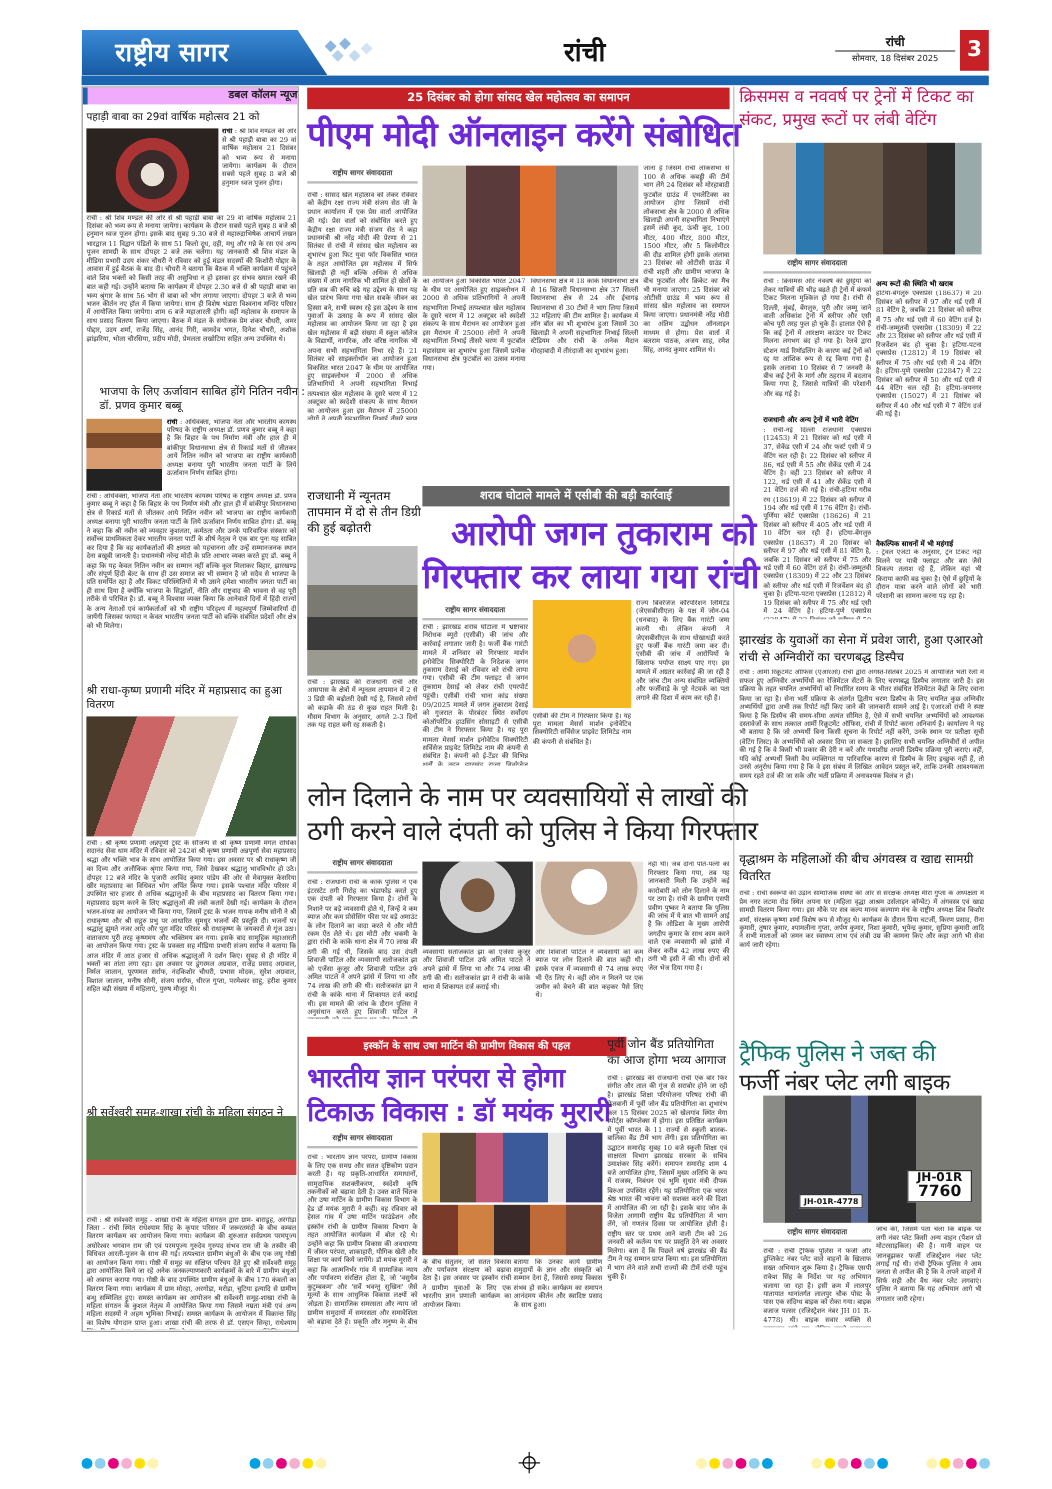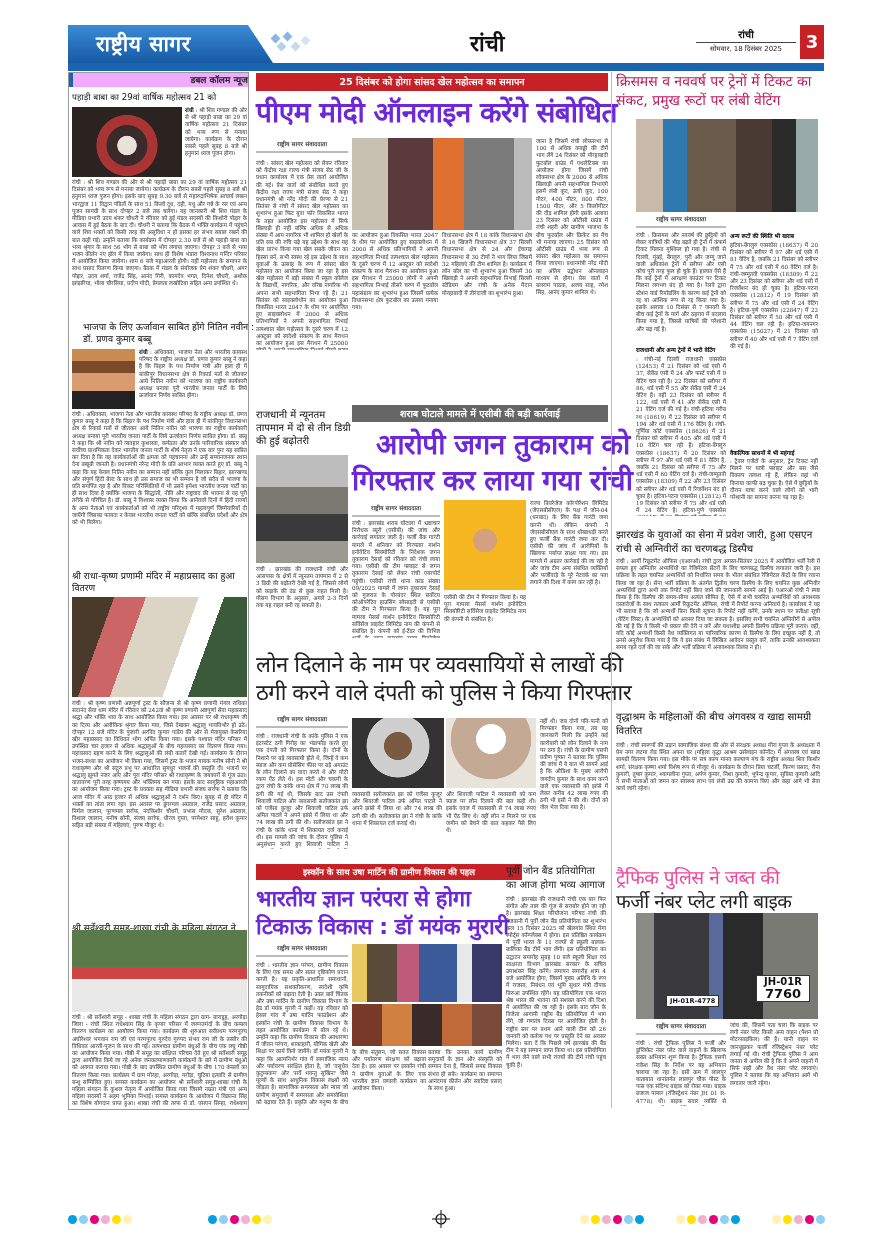--- a/index.html
+++ b/index.html
@@ -110,21 +110,21 @@
 
 <div class="abs gray-bar" style="left:352px;top:405px;width:256px;height:17px;font-size:9.5px;line-height:17px;">शराब घोटाले मामले में एसीबी की बड़ी कार्रवाई</div>
 <div class="abs big-hl" style="left:352px;top:424px;font-size:28px;margin-left:24px;">आरोपी जगन तुकाराम को</div>
 <div class="abs big-hl" style="left:352px;top:460px;font-size:28px;">गिरफ्तार कर लाया गया रांची</div>
 <div class="abs byline" style="left:352px;top:504px;width:88px;">राष्ट्रीय सागर संवाददाता</div>
 <div class="abs body-txt" style="left:352px;top:520px;width:88px;height:118px;">रांची : झारखंड शराब घोटाला में भ्रष्टाचार निरोधक ब्यूरो (एसीबी) की जांच और कार्रवाई लगातार जारी है। फर्जी बैंक गारंटी मामले में शनिवार को गिरफ्तार मार्शन इनोवेटिव सिक्योरिटी के निदेशक जगन तुकाराम देसाई को रविवार को रांची लाया गया। एसीबी की टीम फ्लाइट से जगन तुकाराम देसाई को लेकर रांची एयरपोर्ट पहुंची। एसीबी रांची थाना कांड संख्या 09/2025 मामले में जगन तुकाराम देसाई को गुजरात के पोरबंदर स्थित सर्वोदय कोऑपरेटिव हाउसिंग सोसाइटी से एसीबी की टीम ने गिरफ्तार किया है। यह पूरा मामला मेसर्स मार्शन इनोवेटिव सिक्योरिटी सर्विसेज प्राइवेट लिमिटेड नाम की कंपनी से संबंधित है। कंपनी को ई-टेंडर की विभिन्न शर्तों के तहत झारखंड राज्य बिवरेजेज कॉरपोरेशन लिमिटेड (जेएसबीसीएल) के पक्ष में जोन-04 (धनबाद) के लिए बैंक गारंटी जमा करनी थी। लेकिन कंपनी ने जेएसबीसीएल के साथ धोखाधड़ी करते हुए फर्जी बैंक गारंटी जमा कर दी। एसीबी की जांच में आरोपियों के खिलाफ पर्याप्त साक्ष्य पाए गए, जिसके आधार पर उन्हें गिरफ्तार किया गया। इस मामले में अग्रतर कार्रवाई की जा रही है और जांच टीम अन्य संबंधित व्यक्तियों और फर्जीवाड़े के पूरे नेटवर्क का पता लगाने की दिशा में काम कर रही है।</div>
 <div class="abs photo" style="left:444px;top:500px;width:82px;height:90px;background:radial-gradient(circle at 50% 45%,#d4a080 0 18%,#f5b820 19%);"></div>
 <div class="abs body-txt" style="left:444px;top:594px;width:82px;height:44px;">एसीबी की टीम ने गिरफ्तार किया है। यह पूरा मामला मेसर्स मार्शन इनोवेटिव सिक्योरिटी सर्विसेज प्राइवेट लिमिटेड नाम की कंपनी से संबंधित है।</div>
 <div class="abs body-txt" style="left:530px;top:500px;width:78px;height:138px;">राज्य बिवरेजेज कॉरपोरेशन लिमिटेड (जेएसबीसीएल) के पक्ष में जोन-04 (धनबाद) के लिए बैंक गारंटी जमा करनी थी। लेकिन कंपनी ने जेएसबीसीएल के साथ धोखाधड़ी करते हुए फर्जी बैंक गारंटी जमा कर दी। एसीबी की जांच में आरोपियों के खिलाफ पर्याप्त साक्ष्य पाए गए। इस मामले में अग्रतर कार्रवाई की जा रही है और जांच टीम अन्य संबंधित व्यक्तियों और फर्जीवाड़े के पूरे नेटवर्क का पता लगाने की दिशा में काम कर रही है।</div>
 
-<div class="abs hl-sm" style="left:616px;top:528px;width:204px;font-size:10px;line-height:14px;">झारखंड के युवाओं का सेना में प्रवेश जारी, हुआ एसएन रांची से अग्निवीरों का चरणबद्ध डिस्पैच</div>
+<div class="abs hl-sm" style="left:616px;top:528px;width:204px;font-size:10px;line-height:14px;">झारखंड के युवाओं का सेना में प्रवेश जारी, हुआ एआरओ रांची से अग्निवीरों का चरणबद्ध डिस्पैच</div>
 <div class="abs body-txt" style="left:616px;top:558px;width:204px;height:148px;">रांची : आर्मी रिक्रूटमेंट ऑफिस (एआरओ) रांची द्वारा अगस्त-सितंबर 2025 में आयोजित भर्ती रैली में सफल हुए अग्निवीर अभ्यर्थियों का रेजिमेंटल सेंटरों के लिए चरणबद्ध डिस्पैच लगातार जारी है। इस प्रक्रिया के तहत चयनित अभ्यर्थियों को निर्धारित समय के भीतर संबंधित रेजिमेंटल केंद्रों के लिए रवाना किया जा रहा है। सेना भर्ती प्रक्रिया के अंतर्गत द्वितीय चरण डिस्पैच के लिए चयनित कुछ अग्निवीर अभ्यर्थियों द्वारा अभी तक रिपोर्ट नहीं किए जाने की जानकारी सामने आई है। एआरओ रांची ने स्पष्ट किया है कि डिस्पैच की समय-सीमा अत्यंत सीमित है, ऐसे में सभी चयनित अभ्यर्थियों को आवश्यक दस्तावेजों के साथ तत्काल आर्मी रिक्रूटमेंट ऑफिस, रांची में रिपोर्ट करना अनिवार्य है। कार्यालय ने यह भी बताया है कि जो अभ्यर्थी बिना किसी सूचना के रिपोर्ट नहीं करेंगे, उनके स्थान पर प्रतीक्षा सूची (वेटिंग लिस्ट) के अभ्यर्थियों को अवसर दिया जा सकता है। इसलिए सभी चयनित अग्निवीरों से अपील की गई है कि वे किसी भी प्रकार की देरी न करें और यथाशीघ्र अपनी डिस्पैच प्रक्रिया पूरी कराएं। वहीं, यदि कोई अभ्यर्थी किसी वैध व्यक्तिगत या पारिवारिक कारण से डिस्पैच के लिए इच्छुक नहीं हैं, तो उनसे अनुरोध किया गया है कि वे इस संबंध में लिखित आवेदन प्रस्तुत करें, ताकि उनकी आवश्यकता समय रहते दर्ज की जा सके और भर्ती प्रक्रिया में अनावश्यक विलंब न हो।</div>
 
 <div class="abs hl-sm" style="left:616px;top:710px;width:204px;font-size:10px;line-height:14px;">वृद्धाश्रम के महिलाओं की बीच अंगवस्त्र व खाद्य सामग्री वितरित</div>
 <div class="abs body-txt" style="left:616px;top:742px;width:204px;height:60px;">रांची : रांची स्वरूपों की उड़ान सामाजिक संस्था की ओर से संरक्षक अध्यक्ष मीरा गुप्ता के अध्यक्षता में प्रेम नगर लटमा रोड स्थित अपना घर (महिला वृद्धा आश्रम उर्सलाइन कॉन्वेंट) में अंगवस्त्र एवं खाद्य सामग्री वितरण किया गया। इस मौके पर सत्र कल्प मानव कल्याण मंच के राष्ट्रीय अध्यक्ष शिव किशोर शर्मा, संरक्षक कृष्णा शर्मा विशेष रूप से मौजूद थे। कार्यक्रम के दौरान प्रिया चटर्जी, किरण प्रसाद, रीना कुमारी, तुषार कुमार, श्यामलीना गुप्ता, अर्पण कुमार, निशा कुमारी, भूपेन्द्र कुमार, सुप्रिया कुमारी आदि ने सभी माताओं को जमन कर स्वास्थ्य लाभ एवं लंबी उम्र की कामना किए और कहा आगे भी सेवा कार्य जारी रहेगा।</div>
 
 <div class="abs big-hl" style="left:256px;top:648px;font-size:22px;font-weight:normal;color:#222;">लोन दिलाने के नाम पर व्यवसायियों से लाखों की</div>
 <div class="abs big-hl" style="left:256px;top:676px;font-size:22px;font-weight:normal;color:#222;">ठगी करने वाले दंपती को पुलिस ने किया गिरफ्तार</div>
 <div class="abs byline" style="left:256px;top:715px;width:92px;">राष्ट्रीय सागर संवाददाता</div>
 <div class="abs body-txt" style="left:256px;top:733px;width:92px;height:116px;">रांची : राजधानी रांची के कांके पुलिस ने एक इंटरस्टेट ठगी गिरोह का भंडाफोड़ करते हुए एक दंपती को गिरफ्तार किया है। दोनों के निशाने पर बड़े व्यवसायी होते थे, जिन्हें वे कम ब्याज और कम प्रोसेसिंग फीस पर बड़े अमाउंट के लोन दिलाने का वादा करते थे और मोटी रकम ऐंठ लेते थे। इस मोटी और चकमी के द्वारा रांची के कांके थाना क्षेत्र में 70 लाख की ठगी की गई थी, जिसके बाद उस दंपती शिवाजी पाटिल और व्यवसायी सतोजकांत झा को एजेंसा कुजूर और शिवाजी पाटिल उर्फ अमित पाटले ने अपने झांसे में लिया था और 74 लाख की ठगी की थी। सतोजकांत झा ने रांची के कांके थाना में शिकायत दर्ज कराई थी। इस मामले की जांच के दौरान पुलिस ने अनुसंधान करते हुए शिवाजी पाटिल ने व्यवसायी को कम ब्याज पर लोन दिलाने की बात कही थी। इसके एवज में व्यवसायी से 74 लाख रुपए भी ऐंठ लिए थे। वहीं लोन न मिलने पर एक जमीन को बेचने की बात कहकर पैसे लिए थे। जब दोनों पति-पत्नी को गिरफ्तार किया गया, तब यह जानकारी मिली कि उन्होंने कई कारोबारी को लोन दिलाने के नाम पर ठगा है। रांची के ग्रामीण एसपी प्रवीण पुष्कर ने बताया कि पुलिस की जांच में ये बात भी सामने आई है कि ओडिशा के मुख्य आरोपी जगदीप कुमार के साथ काम करने वाले एक व्यवसायी को झांसे में लेकर करीब 42 लाख रुपए की ठगी भी इसी ने की थी। दोनों की तलाश ओडिशा पुलिस को भी थी। दोनों पति-पत्नी को गिरफ्तार कर जेल भेज दिया गया है।</div>
 <div class="abs photo" style="left:352px;top:718px;width:92px;height:70px;background:radial-gradient(circle at 50% 40%,#7a5a40 0 22%,#cfcfcf 23% 50%,#333 51%);"></div>
@@ -139,21 +139,21 @@
 <div class="abs byline" style="left:256px;top:944px;width:92px;">राष्ट्रीय सागर संवाददाता</div>
 <div class="abs body-txt" style="left:256px;top:962px;width:92px;height:144px;">रांची : भारतीय ज्ञान परंपरा, ग्रामीण विकास के लिए एक समग्र और सतत दृष्टिकोण प्रदान करती है। यह प्रकृति-आधारित समाधानों, सामुदायिक सशक्तीकरण, स्वदेशी कृषि तकनीकों को बढ़ावा देती है। उक्त बातें चिंतक और उषा मार्टिन के ग्रामीण विकास विभाग के हेड डॉ मयंक मुरारी ने कहीं। वह रविवार को हेसल गांव में उषा मार्टिन फाउंडेशन और इस्कॉन रांची के ग्रामीण विकास विभाग के तहत आयोजित कार्यक्रम में बोल रहे थे। उन्होंने कहा कि ग्रामीण विकास की अवधारणा में जीवन परंपरा, शाकाहारी, यौगिक खेती और शिक्षा पर कार्य किये जायेंगे। डॉ मयंक मुरारी ने कहा कि आत्मनिर्भर गांव में सामाजिक न्याय और पर्यावरण संरक्षित होता है, जो 'वसुधैव कुटुम्बकम' और 'सर्वे भवन्तु सुखिनः' जैसे मूल्यों के साथ आधुनिक विकास लक्ष्यों को जोड़ता है। सामाजिक समरसता और न्याय जो ग्रामीण समुदायों में समरसता और समावेशिता को बढ़ावा देते हैं। प्रकृति और मनुष्य के बीच संतुलन, जो सतत विकास और पर्यावरण संरक्षण को बढ़ावा देता है। इस अवसर पर इस्कॉन रांची ने ग्रामीण युवाओं के लिए एक भारतीय ज्ञान प्रणाली कार्यक्रम का आयोजन किया, जिसमें गांवों में वैदिक सभ्यता की खेती पर एचजी परम प्रकाश श्यामसुंदर प्रभु का प्रवचन शामिल था। स्थानीय निवासी श्रील प्रभुपाद से प्रेरित इन पारंपरिक मूल्यों से अत्यधिक लाभ हुए थे। सुधीर कृष्ण चैतन्य दास ने बताया कि उनका कार्य ग्रामीण समुदायों के ज्ञान और संस्कृति को सम्मान देना है, जिससे समग्र विकास संभव हो सके। कार्यक्रम का समापन आनंदमय कीर्तन और स्वादिष्ट प्रसाद के साथ हुआ। इस अवसर पर साधी कुमार दास, अद्वैत दास, अभय कुमार, अनुराग इंदुरुग, स्वास्तिक साहा और कंपनी के अरुण कुमार, भुनेश्वर महतो और हेसल, उलातु, बनोरा और लतुंग के ग्रामीण उपस्थित थे।</div>
 <div class="abs photo" style="left:352px;top:944px;width:150px;height:58px;background:linear-gradient(90deg,#e8c860 0 10%,#5a4a3a 10% 30%,#c05a7a 30% 45%,#3a5a9a 45% 70%,#e8e8e8 70% 80%,#3a3a6a 80%);"></div>
 <div class="abs photo" style="left:352px;top:1004px;width:150px;height:42px;background:linear-gradient(90deg,#7a3a2a 0 20%,#d08040 20% 40%,#3a2a2a 40% 60%,#c06a3a 60% 80%,#7a4a3a 80%);"></div>
 <div class="abs body-txt" style="left:352px;top:1049px;width:74px;height:57px;">के बीच संतुलन, जो सतत विकास और पर्यावरण संरक्षण को बढ़ावा देता है। इस अवसर पर इस्कॉन रांची ने ग्रामीण युवाओं के लिए एक भारतीय ज्ञान प्रणाली कार्यक्रम का आयोजन किया।</div>
 <div class="abs body-txt" style="left:428px;top:1049px;width:74px;height:57px;">बताया कि उनका कार्य ग्रामीण समुदायों के ज्ञान और संस्कृति को सम्मान देना है, जिससे समग्र विकास संभव हो सके। कार्यक्रम का समापन आनंदमय कीर्तन और स्वादिष्ट प्रसाद के साथ हुआ।</div>
 
 <div class="abs" style="left:506px;top:864px;width:100px;font-size:10px;line-height:14px;color:#222;">पूर्वी जोन बैंड प्रतियोगिता का आज होगा भव्य आगाज</div>
 <div class="abs body-txt" style="left:506px;top:896px;width:100px;height:210px;">रांची : झारखंड की राजधानी रांची एक बार फिर संगीत और ताल की गूंज से सराबोर होने जा रही है। झारखंड शिक्षा परियोजना परिषद रांची की मेजबानी में पूर्वी जोन बैंड प्रतियोगिता का शुभारंभ कल 15 दिसंबर 2025 को खेलगांव स्थित मेगा स्पोर्ट्स कॉम्प्लेक्स में होगा। इस प्रतिष्ठित कार्यक्रम में पूर्वी भारत के 11 राज्यों से स्कूली बालक-बालिका बैंड टीमें भाग लेंगी। इस प्रतियोगिता का उद्घाटन समारोह सुबह 10 बजे स्कूली शिक्षा एवं साक्षरता विभाग झारखंड सरकार के सचिव उमाशंकर सिंह करेंगे। समापन समारोह शाम 4 बजे आयोजित होगा, जिसमें मुख्य अतिथि के रूप में राजस्व, निबंधन एवं भूमि सुधार मंत्री दीपक बिरुआ उपस्थित रहेंगे। यह प्रतियोगिता एक भारत श्रेष्ठ भारत की भावना को सशक्त करने की दिशा में आयोजित की जा रही है। इसके बाद जोन के विजेता आगामी राष्ट्रीय बैंड प्रतियोगिता में भाग लेंगे, जो गणतंत्र दिवस पर आयोजित होती है। राष्ट्रीय स्तर पर प्रथम आने वाली टीम को 26 जनवरी को कर्तव्य पथ पर प्रस्तुति देने का अवसर मिलेगा। बता दें कि पिछले वर्ष झारखंड की बैंड टीम ने यह सम्मान प्राप्त किया था। इस प्रतियोगिता में भाग लेने वाले सभी राज्यों की टीमें रांची पहुंच चुकी हैं।</div>
 
-<div class="abs big-hl" style="left:616px;top:864px;font-size:19px;font-weight:normal;color:#ec4899;">ट्रैफिक पुलिस ने जब्त की</div>
+<div class="abs big-hl" style="left:616px;top:864px;font-size:19px;font-weight:normal;color:#0f766e;">ट्रैफिक पुलिस ने जब्त की</div>
 <div class="abs big-hl" style="left:616px;top:888px;font-size:19px;font-weight:normal;color:#222;">फर्जी नंबर प्लेट लगी बाइक</div>
 <div class="abs photo" style="left:636px;top:913px;width:182px;height:106px;background:linear-gradient(90deg,#8a8a86 0 10%,#3a3a3e 10% 40%,#5a6a9a 40% 48%,#2a2a2a 48% 70%,#7a7a74 70%);">
   <div class="abs" style="left:30px;top:82px;background:#fff;border:1px solid #333;font-size:6.5px;font-weight:bold;padding:1px 3px;color:#111;">JH-01R-4778</div>
   <div class="abs" style="left:120px;top:62px;background:#fff;border:1px solid #333;width:54px;text-align:center;color:#111;font-weight:bold;">
     <div style="font-size:10px;line-height:11px;">JH-01R</div>
     <div style="font-size:13px;line-height:14px;">7760</div>
   </div>
 </div>
 <div class="abs byline" style="left:636px;top:1022px;width:90px;">राष्ट्रीय सागर संवाददाता</div>
 <div class="abs body-txt" style="left:636px;top:1040px;width:90px;height:66px;">रांची : रांची ट्रैफिक पुलिस ने फर्जी और डुप्लिकेट नंबर प्लेट वाले वाहनों के खिलाफ सख्त अभियान शुरू किया है। ट्रैफिक एसपी राकेश सिंह के निर्देश पर यह अभियान चलाया जा रहा है। इसी क्रम में लालपुर यातायात थानांतर्गत लालपुर चौक पोस्ट के पास एक संदिग्ध बाइक को रोका गया। बाइक बजाज पल्सर (रजिस्ट्रेशन नंबर JH 01 R-4778) थी। बाइक सवार व्यक्ति से कागजात मांगे गए, लेकिन उसने कागजात लाने की बात कहकर वहां से चले जाने के बाद वापस नहीं आया। पुलिस ने वाहन के रजिस्ट्रेशन और चेसिस नंबर की जांच की, जिसमें पता चला कि बाइक पर लगी नंबर प्लेट किसी अन्य वाहन (पैशन प्रो मोटरसाइकिल) की है। यानी वाहन पर जानबूझकर फर्जी रजिस्ट्रेशन नंबर प्लेट लगाई गई थी। इस मामले को गंभीर मानते हुए ट्रैफिक पुलिस ने लालपुर थाना में संबंधित धाराओं के तहत मामला दर्ज किया गया है और पुलिस आगे की कानूनी कार्रवाई में जुटी हुई है। रांची ट्रैफिक पुलिस ने आम जनता से अपील की है कि वे अपने वाहनों में सिर्फ सही और वैध नंबर प्लेट लगवाएं। फर्जी या गलत नंबर प्लेट का उपयोग कानूनन अपराध है और इस पर सख्त कार्रवाई की जाएगी। पुलिस ने बताया कि यह अभियान आगे भी लगातार जारी रहेगा।</div>

